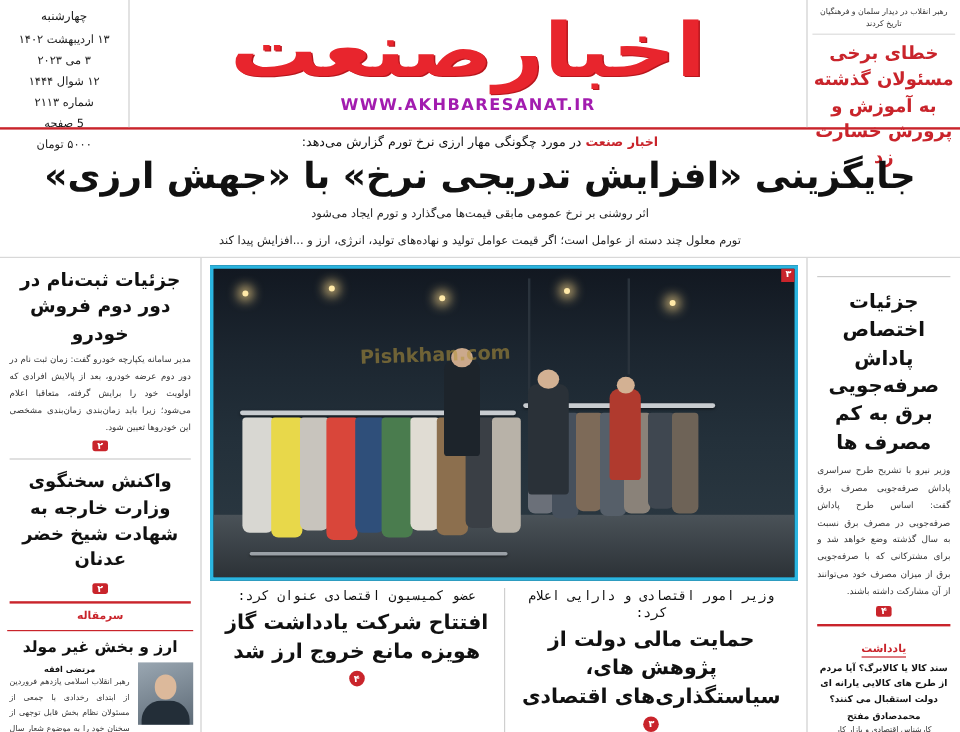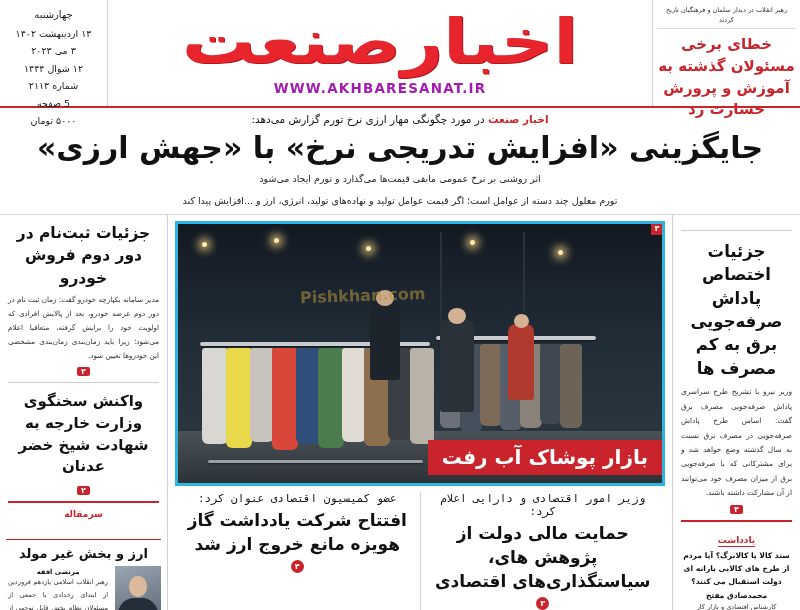--- a/index.html
+++ b/index.html
@@ -22,21 +22,21 @@
 
   
   .masthead {
     display: flex;
     flex-direction: row;
     height: 108px;
     border-bottom: 2px solid #c9242b;
     position: relative;
   }
   .mast-right {
-    width: 148px;
+    width: 128px;
     border-left: 1px solid #cfcfcf;
     padding: 3px 4px;
     display: flex;
     flex-direction: column;
     align-items: flex-end;
   }
   .mast-quote {
     font-size: 6.5px;
     color: #333;
     text-align: center;
@@ -281,21 +281,21 @@
   }
   .page-badge {
     width: 13px; height: 13px; border-radius: 50%;
     background: #c9242b; color: #fff; font-size: 8px;
     display: flex; align-items: center; justify-content: center;
     margin: 4px auto 0 auto; font-weight: bold;
   }
   .page-badge.sq { border-radius: 2px; }
   .sermaghale-head {
     display:flex; align-items:center; justify-content:center; gap:4px;
-    border-bottom: 1px solid #c9242b; padding-bottom: 16px; margin-bottom: 3px;
+    border-bottom: 1px solid #c9242b; padding-bottom: 2px; margin-bottom: 3px;
   }
   .op-row { display:flex; gap:5px; align-items:flex-start; }
   .op-photo {
     width: 46px; height: 52px; flex: 0 0 46px;
     background: linear-gradient(160deg,#9aa7b2,#5d6a76);
     position: relative; overflow: hidden;
   }
   .op-photo .h { position:absolute; left:50%; top:10px; width:18px; height:21px; border-radius:48%; background:#dcb99b; transform:translateX(-50%); }
   .op-photo .t { position:absolute; left:50%; bottom:0; width:40px; height:20px; border-radius:16px 16px 0 0; background:#232e38; transform:translateX(-50%); }
   .op-name { font-size: 6.8px; font-weight: bold; text-align:center; color:#111; margin-top:2px; }
@@ -416,21 +416,20 @@
         <div class="garment" style="left:362px;top:120px;width:22px;height:80px;background:#3f4750;"></div>
         <div class="garment" style="left:382px;top:120px;width:22px;height:84px;background:#6e6357;"></div>
 
         <div class="person" style="left:192px;top:76px;width:30px;height:80px;background:#1d242b;"></div>
         <div class="person" style="left:198px;top:66px;width:18px;height:16px;border-radius:50%;background:#cba98c;"></div>
         <div class="person" style="left:262px;top:96px;width:34px;height:92px;background:#2a3138;"></div>
         <div class="person" style="left:270px;top:84px;width:18px;height:16px;border-radius:50%;background:#d3b193;"></div>
         <div class="person" style="left:330px;top:100px;width:26px;height:76px;background:#b03a2e;"></div>
         <div class="person" style="left:336px;top:90px;width:15px;height:14px;border-radius:50%;background:#d3b193;"></div>
 
-        <div class="photo-caption">بازار پوشاک آب رفت</div>
         <div class="corner-num" style="right:-1px;top:-1px;">۳</div>
       </div>
 
       <div class="bottom-row">
         <div class="bstory">
           <div class="b-kicker">وزیر امور اقتصادی و دارایی اعلام کرد:</div>
           <div class="b-title">حمایت مالی دولت از پژوهش های، سیاستگذاری‌های اقتصادی</div>
           <div class="page-badge">۳</div>
         </div>
         <div class="bstory">

